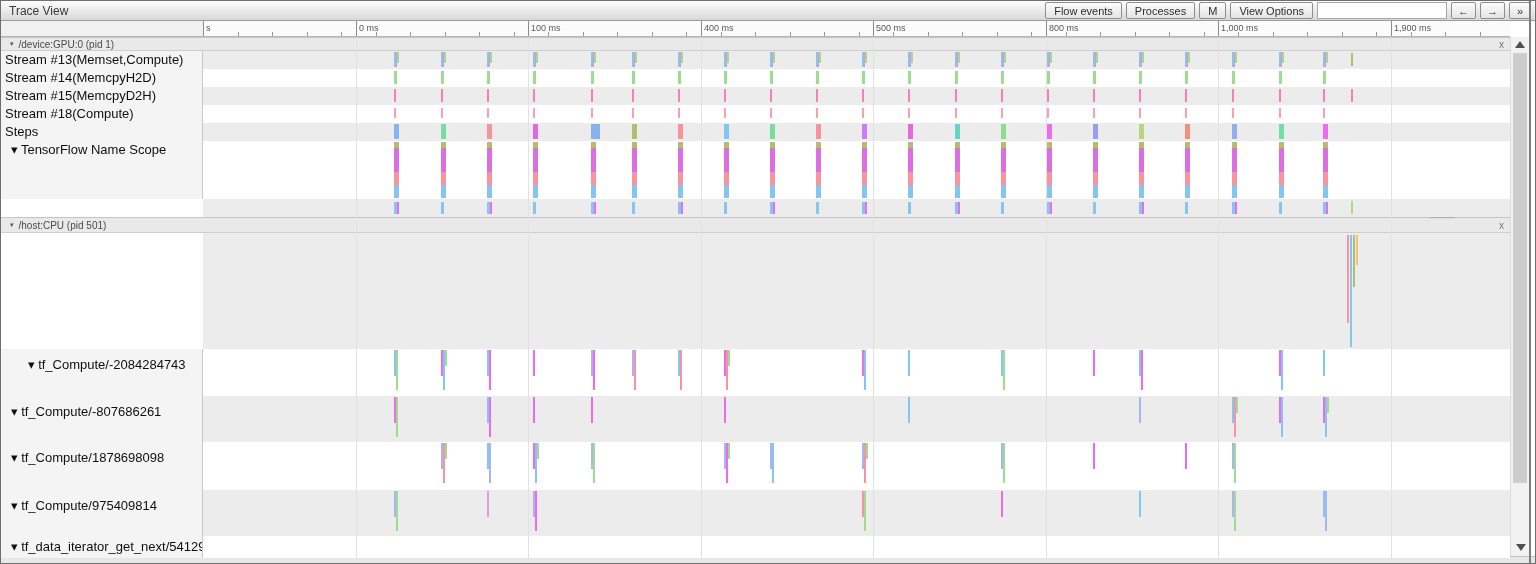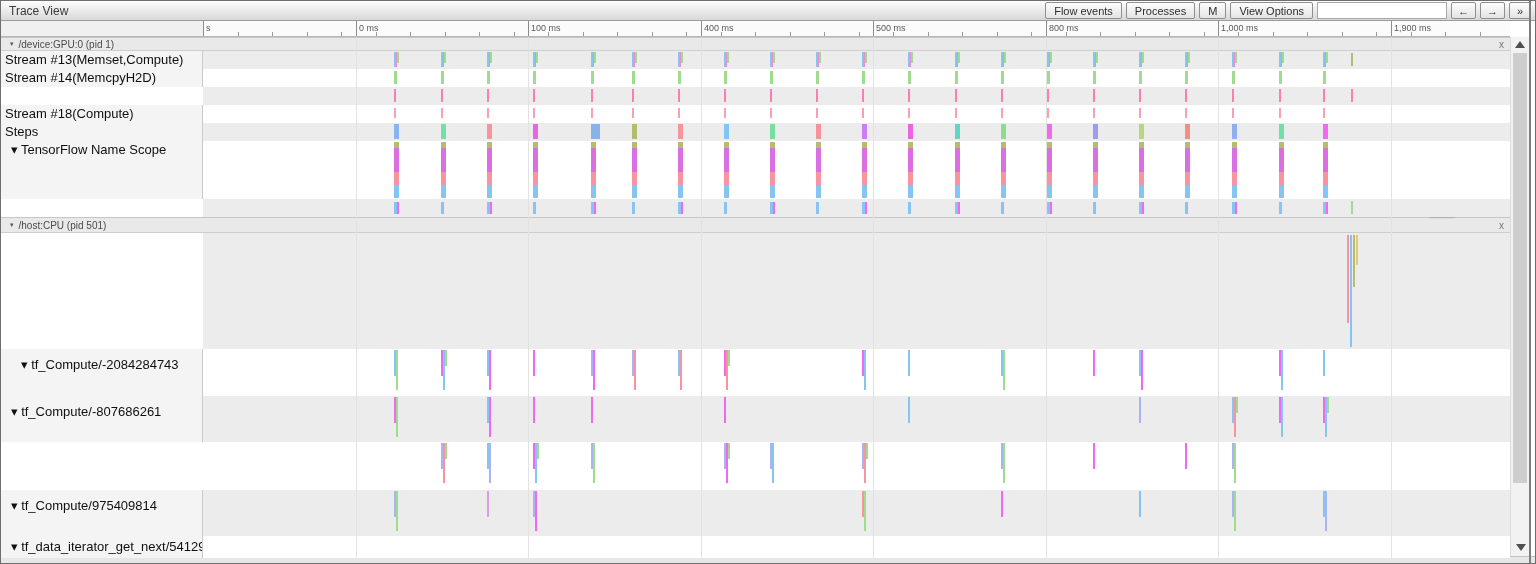--- a/index.html
+++ b/index.html
@@ -439,33 +439,35 @@
     <div class="tri-up"></div>
     <div class="vthumb" style="top:16px;height:430px;"></div>
     <div class="tri-down" style="position:absolute;bottom:3px;left:5px;"></div>
   </div>
   <div id="hscroll"></div>
   <div class="right-edge"></div>
 <div class="rowlabel" style="top: 50px; height: 18px; line-height: 18px; padding-left: 4px;">Stream #13(Memset,Compute)</div>
     <div class="rowtrack grey" style="top: 50px; height: 18px;"></div>
     <div class="rowlabel" style="top: 68px; height: 18px; line-height: 18px; padding-left: 4px;">Stream #14(MemcpyH2D)</div>
     <div class="rowtrack white" style="top: 68px; height: 18px;"></div>
+    <div class="rowlabel" style="top: 86px; height: 18px; line-height: 18px; padding-left: 4px;">Stream #15(MemcpyD2H)</div>
     <div class="rowtrack grey" style="top: 86px; height: 18px;"></div>
     <div class="rowlabel" style="top: 104px; height: 18px; line-height: 18px; padding-left: 4px;">Stream #18(Compute)</div>
     <div class="rowtrack white" style="top: 104px; height: 18px;"></div>
     <div class="rowlabel" style="top: 122px; height: 18px; line-height: 18px; padding-left: 4px;">Steps</div>
     <div class="rowtrack grey" style="top: 122px; height: 18px;"></div>
     <div class="rowlabel" style="top: 140px; height: 58px; line-height: 18px; padding-left: 10px;">▾  TensorFlow Name Scope</div>
     <div class="rowtrack white" style="top: 140px; height: 58px;"></div>
     <div class="rowtrack grey" style="top: 198px; height: 18px;"></div>
     <div class="rowtrack grey" style="top: 232px; height: 116px;"></div>
-    <div class="rowlabel" style="top: 348px; height: 47px; padding-top: 8px; padding-left: 20px;">▾  tf_Compute/-2084284743</div>
+    <div class="rowlabel" style="top: 348px; height: 47px; padding-top: 8px; padding-left: 27px;">▾  tf_Compute/-2084284743</div>
     <div class="rowtrack white" style="top: 348px; height: 47px;"></div>
     <div class="rowlabel" style="top: 395px; height: 46px; padding-top: 8px; padding-left: 10px;">▾  tf_Compute/-807686261</div>
     <div class="rowtrack grey" style="top: 395px; height: 46px;"></div>
+    <div class="rowlabel" style="top: 441px; height: 48px; padding-top: 8px; padding-left: 10px;">▾  tf_Compute/1878698098</div>
     <div class="rowtrack white" style="top: 441px; height: 48px;"></div>
     <div class="rowlabel" style="top: 489px; height: 46px; padding-top: 8px; padding-left: 10px;">▾  tf_Compute/975409814</div>
     <div class="rowtrack grey" style="top: 489px; height: 46px;"></div>
     <div class="rowlabel" style="top: 535px; height: 22px; padding-top: 3px; padding-left: 10px;">▾  tf_data_iterator_get_next/54129468</div>
     <div class="rowtrack white" style="top: 535px; height: 22px;"></div>
     <div class="gridline" style="left: 355px; top: 36px; height: 521px;"></div>
     <div class="gridline" style="left: 527px; top: 36px; height: 521px;"></div>
     <div class="gridline" style="left: 700px; top: 36px; height: 521px;"></div>
     <div class="gridline" style="left: 872px; top: 36px; height: 521px;"></div>
     <div class="gridline" style="left: 1045px; top: 36px; height: 521px;"></div>

